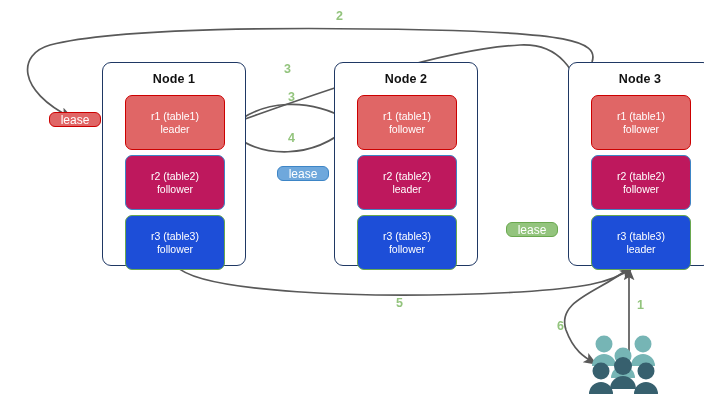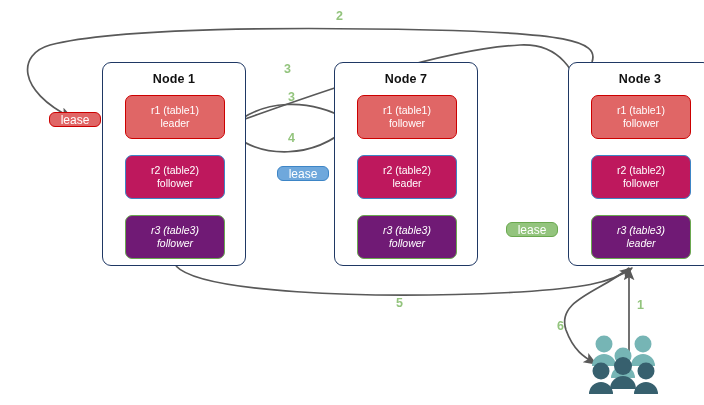--- a/index.html
+++ b/index.html
@@ -7,27 +7,27 @@
        font-family:"Liberation Sans","DejaVu Sans",sans-serif;}
   #canvas{position:absolute;left:0;top:0;width:704px;height:405px;}
   svg.layer{position:absolute;left:0;top:0;width:704px;height:405px;overflow:visible;}
   svg.edges{z-index:1;}
   svg.people{z-index:3;}
 
   .node{position:absolute;box-sizing:border-box;border:1.6px solid #1f3864;
         border-radius:9px;background:#ffffff;z-index:2;}
   .node-title{position:absolute;left:0;right:0;top:9px;text-align:center;
         font-size:12.5px;font-weight:bold;color:#111111;letter-spacing:.1px;}
-  .replica{position:absolute;left:22px;width:100px;height:44px;border-radius:7px;
+  .replica{position:absolute;left:22px;width:100px;height:55px;border-radius:7px;
         box-sizing:border-box;display:flex;flex-direction:column;align-items:center;
         justify-content:center;color:#ffffff;font-size:10.5px;line-height:13px;
         text-align:center;}
   .rep-red{background:#e06666;border:1.6px solid #cc0000;}
   .rep-blue{background:#be185d;border:1.6px solid #3d85c6;}
-  .rep-green{background:#701a75;border:1.6px solid #6aa84f;font-style:italic;}
+  .rep-green{background:#1d4ed8;border:1.6px solid #6aa84f;}
   .rep-line{display:block;}
 
   .lease{position:absolute;box-sizing:border-box;border-radius:6px;
         display:flex;align-items:center;justify-content:center;
         color:#ffffff;font-size:12px;height:15px;z-index:2;}
   .lease-red{background:#e06666;border:1.6px solid #cc0000;}
   .lease-blue{background:#6fa8dc;border:1.6px solid #3d85c6;}
   .lease-green{background:#93c47d;border:1.6px solid #6aa84f;}
 
   .step{position:absolute;color:#93c47d;font-size:12.5px;font-weight:bold;z-index:4;}
@@ -70,21 +70,21 @@
       <span class="rep-line">r2 (table2)</span>
       <span class="rep-line">follower</span>
     </div>
     <div class="replica rep-green" style="top:152px;">
       <span class="rep-line">r3 (table3)</span>
       <span class="rep-line">follower</span>
     </div>
   </div>
 
   <div class="node" style="left:334px;top:62px;width:144px;height:204px;">
-    <div class="node-title">Node 7</div>
+    <div class="node-title">Node 2</div>
     <div class="replica rep-red" style="top:32px;">
       <span class="rep-line">r1 (table1)</span>
       <span class="rep-line">follower</span>
     </div>
     <div class="replica rep-blue" style="top:92px;">
       <span class="rep-line">r2 (table2)</span>
       <span class="rep-line">leader</span>
     </div>
     <div class="replica rep-green" style="top:152px;">
       <span class="rep-line">r3 (table3)</span>

